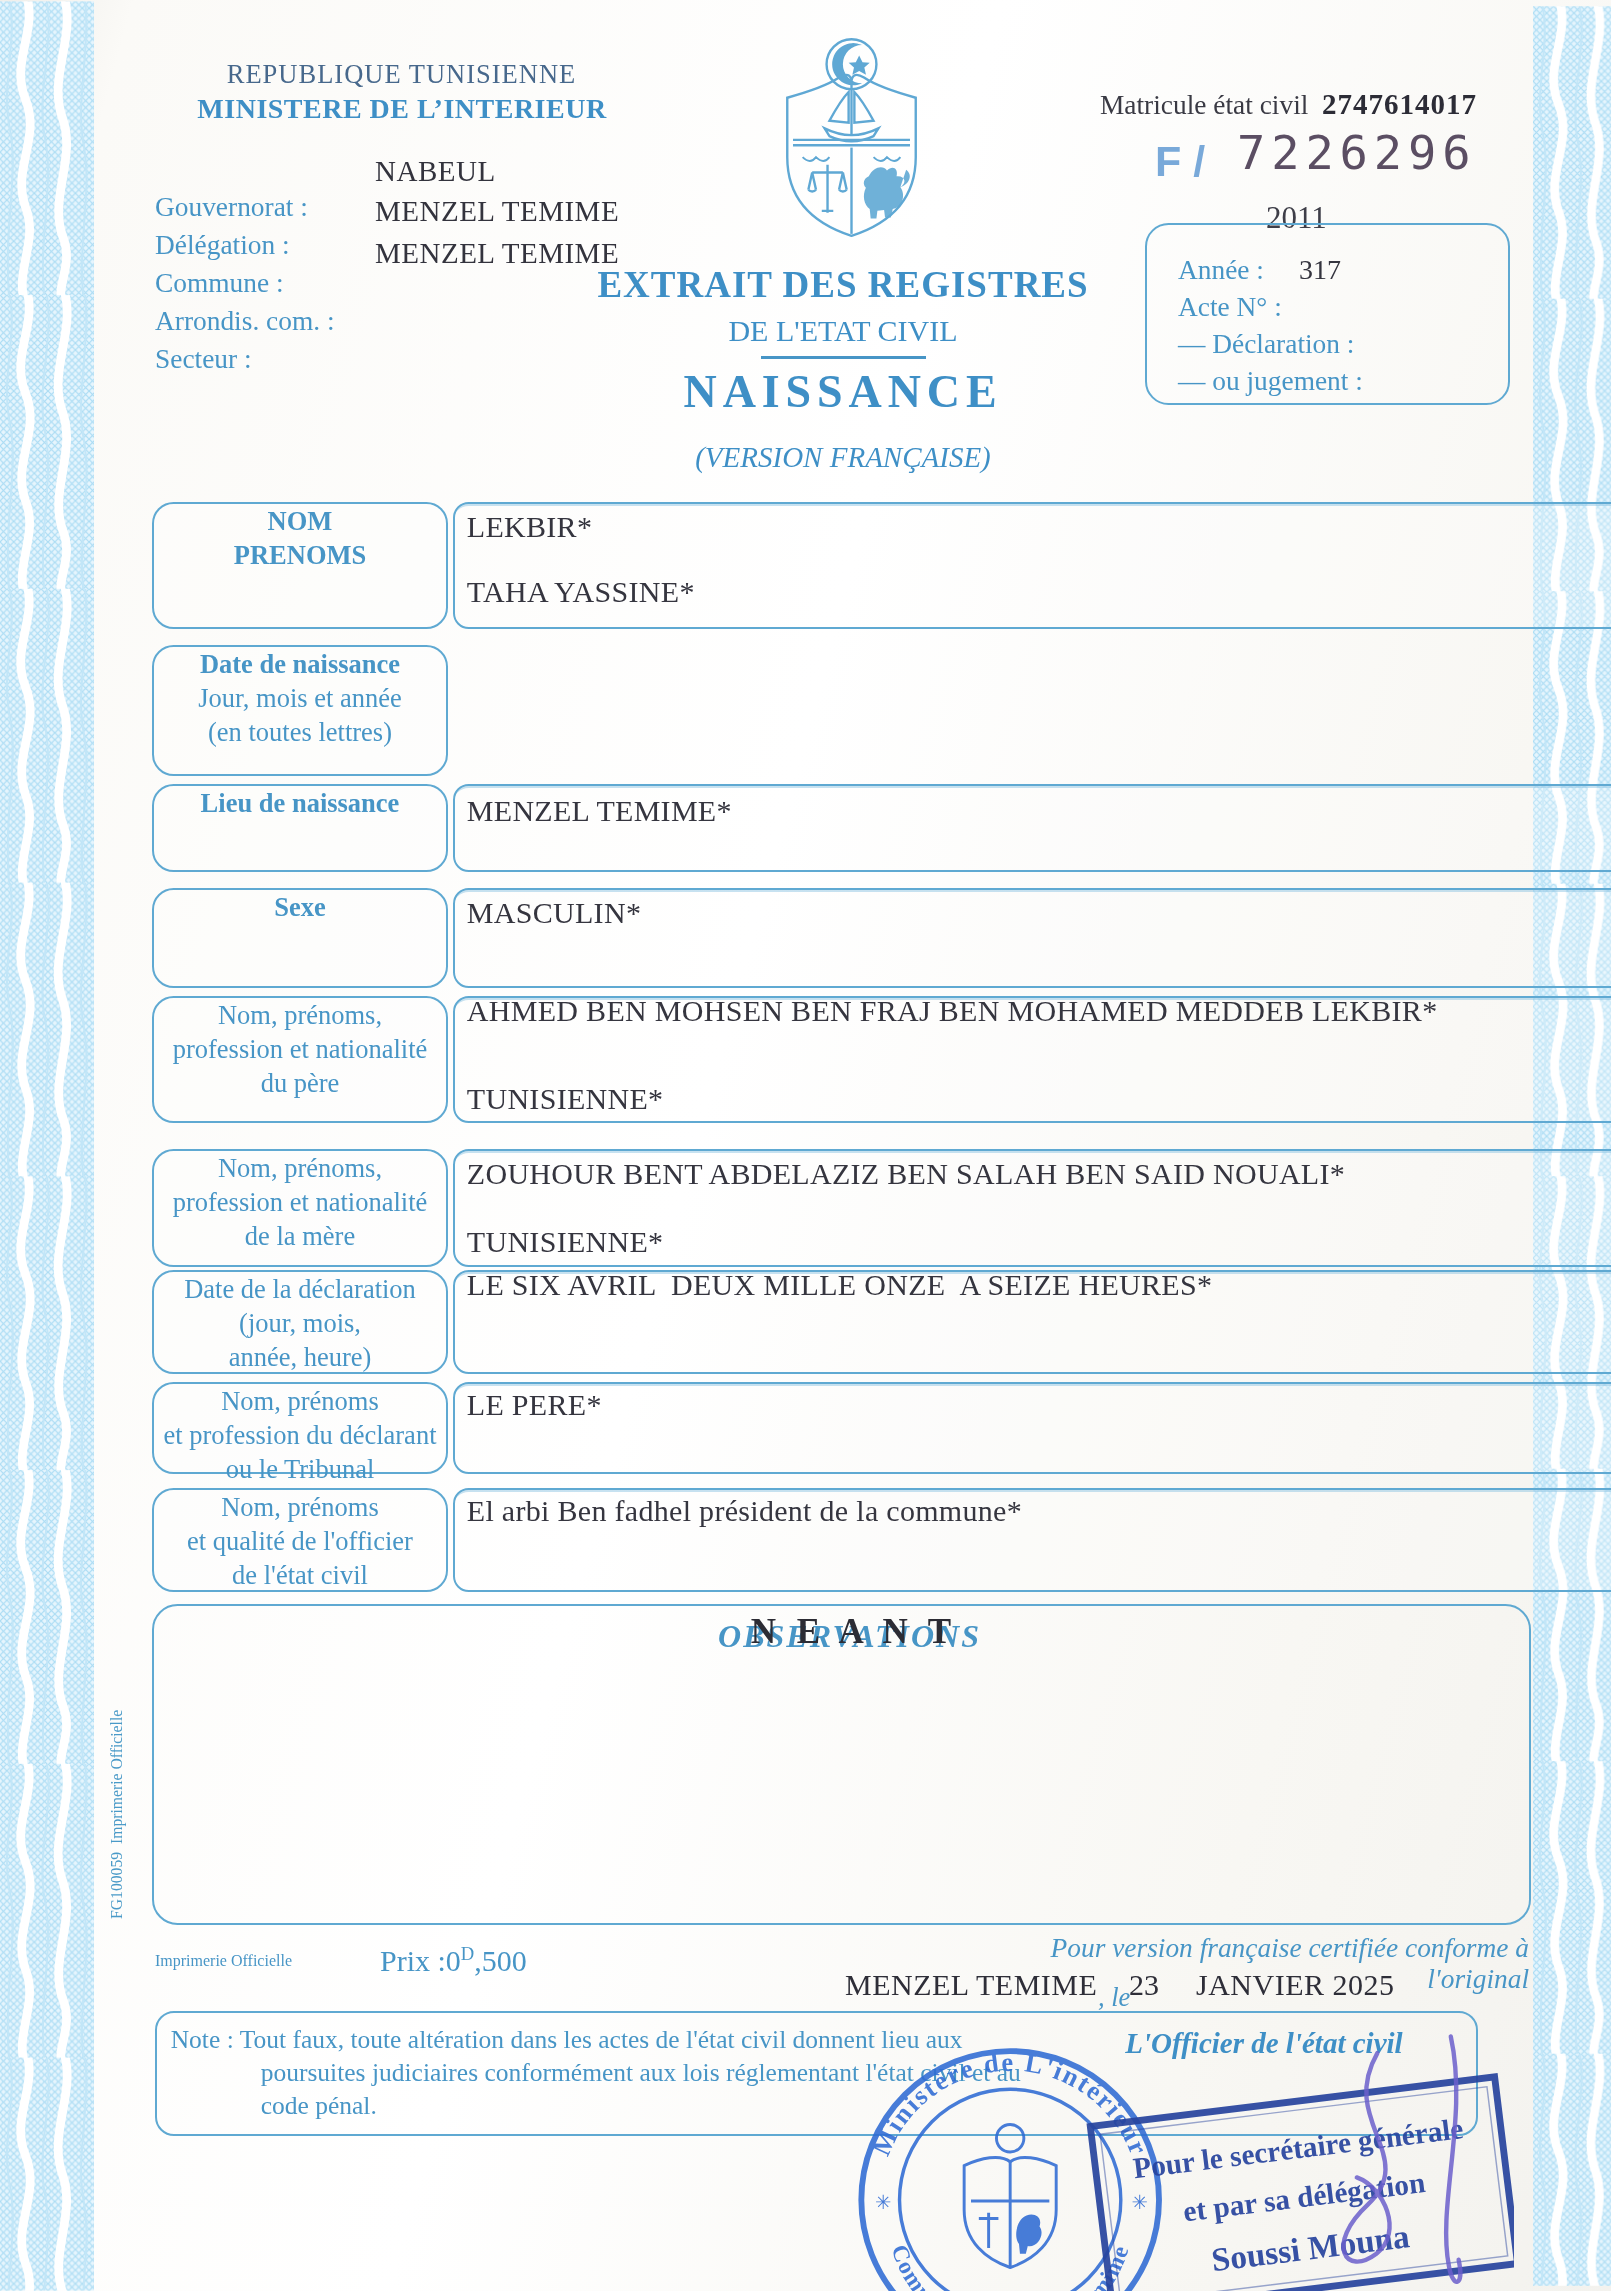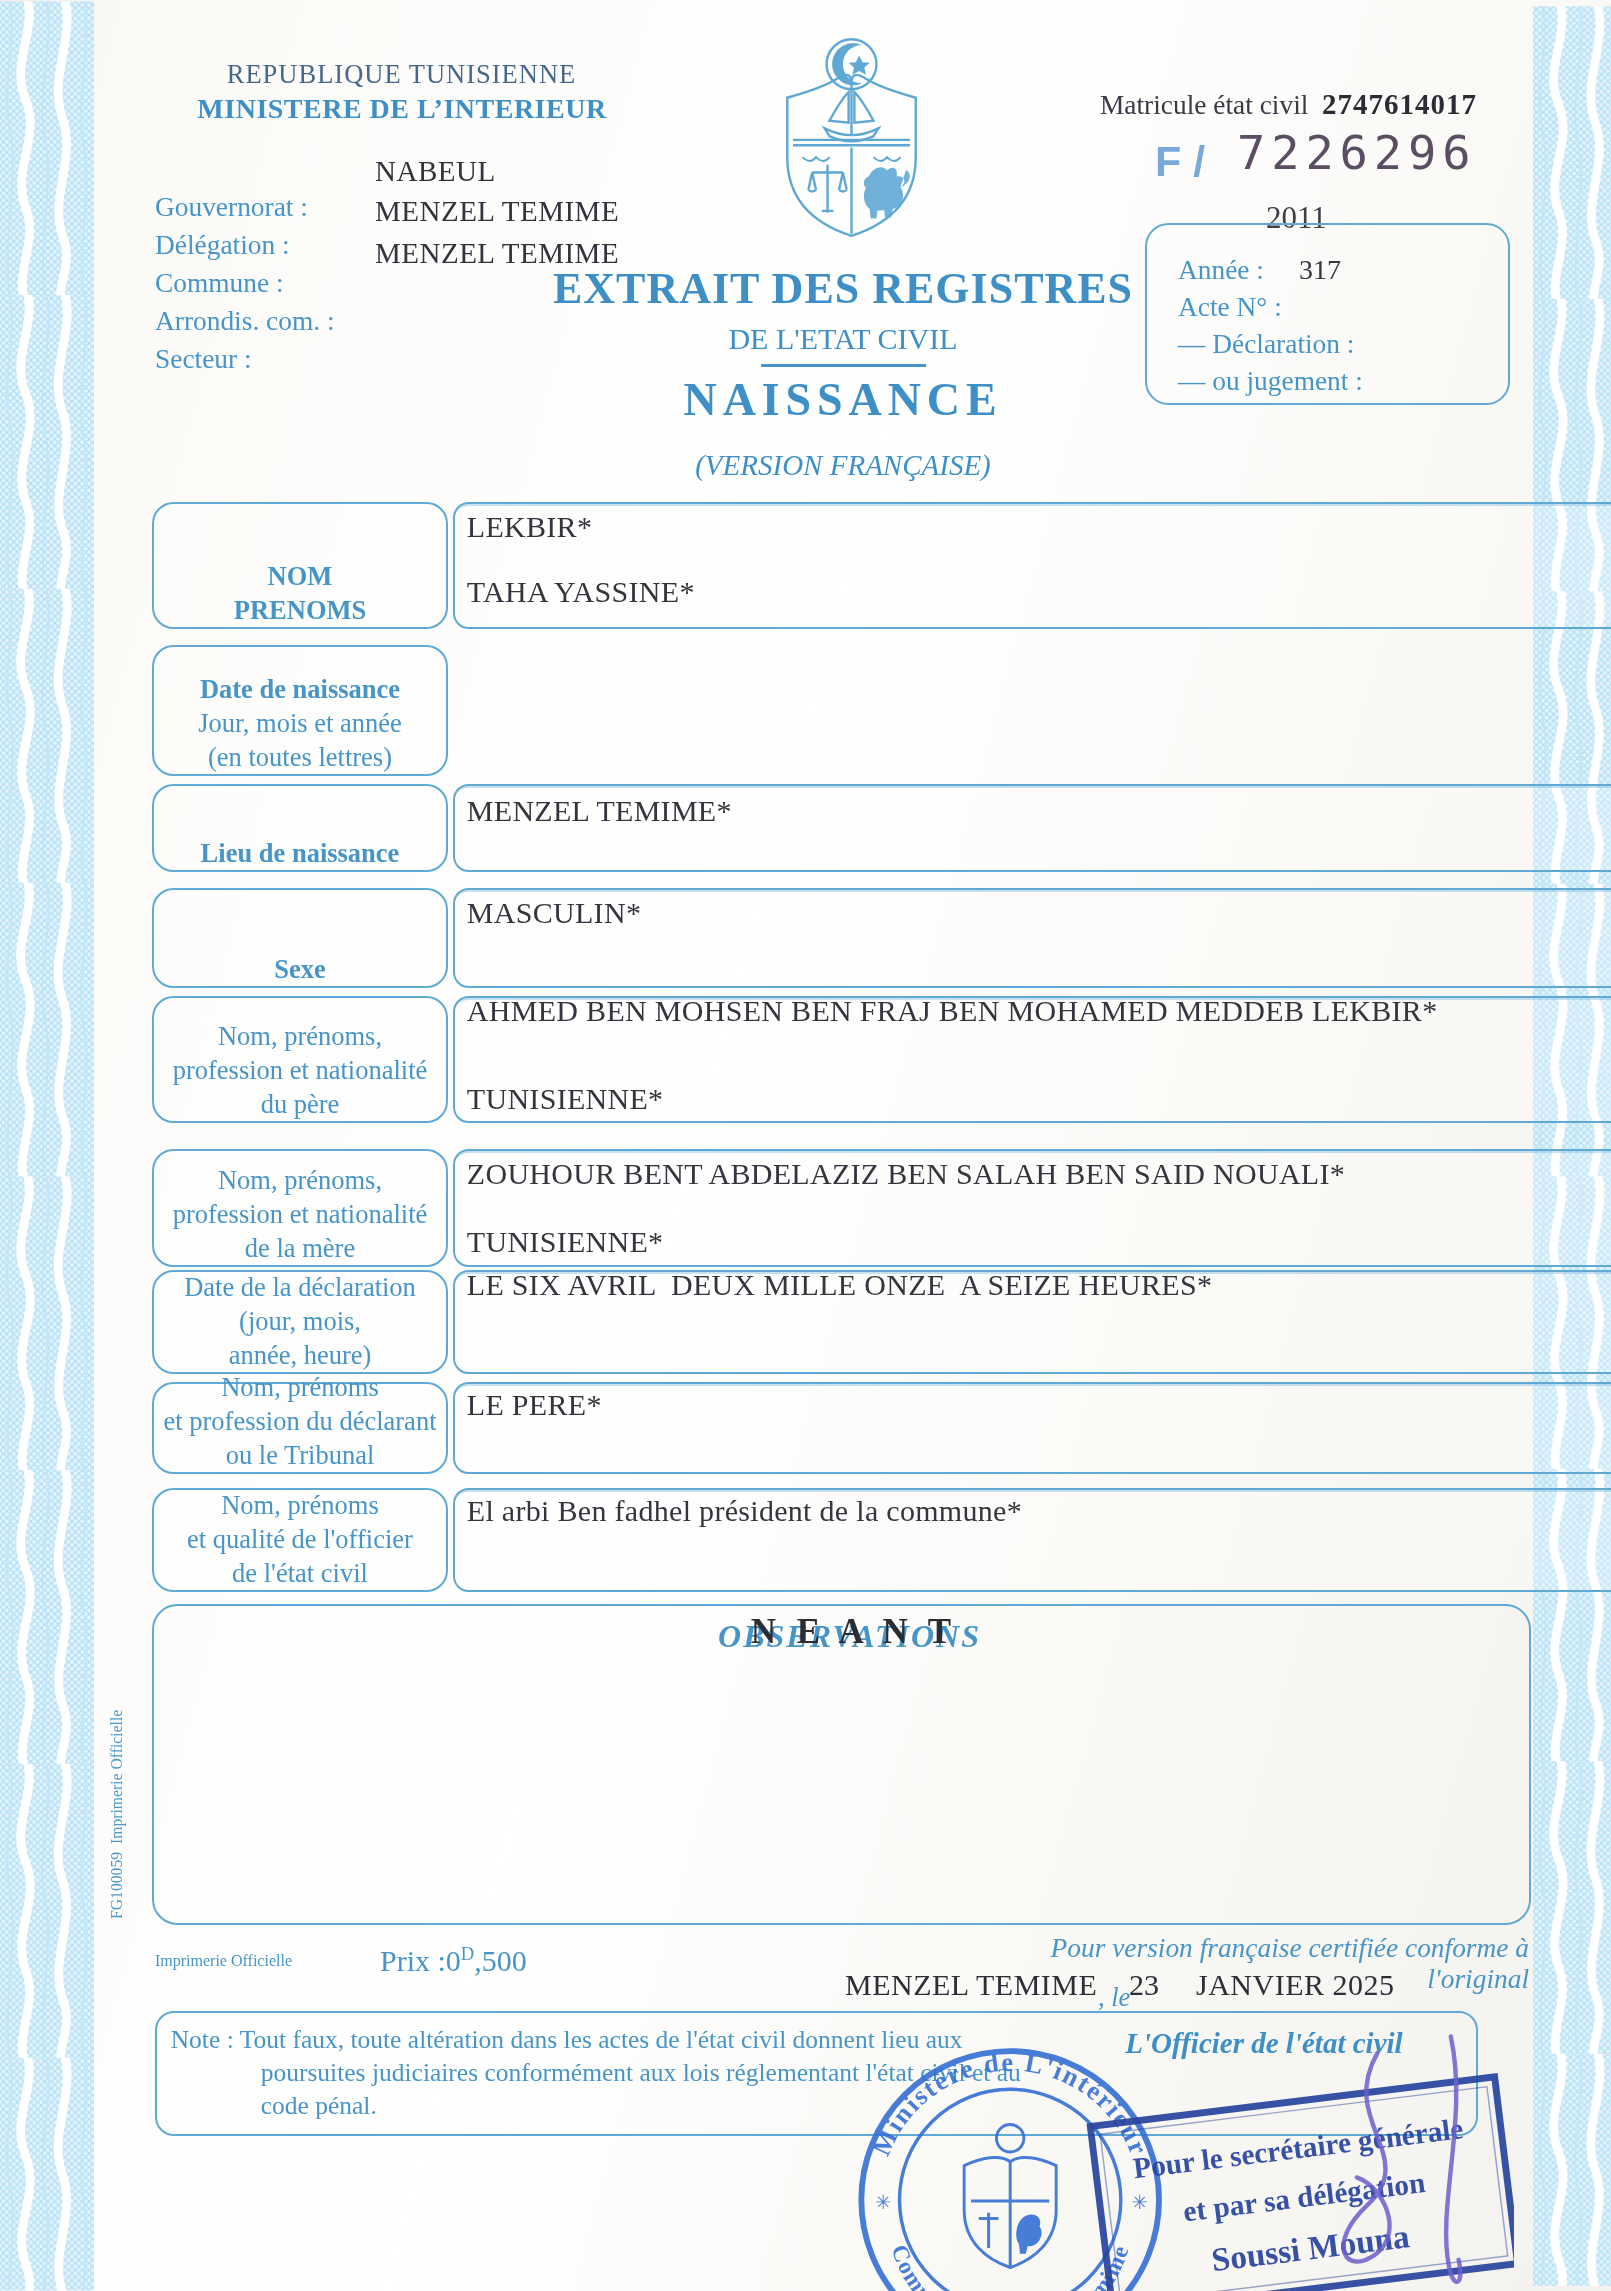--- a/index.html
+++ b/index.html
@@ -18,29 +18,29 @@
   .matr b{font-size:29px;letter-spacing:1px;color:#2c2c36;margin-left:13.7px;}
   .serialF{left:1155px;top:137px;font-family:"Liberation Sans",sans-serif;font-weight:bold;font-size:43px;color:#79a9d9;}
   .serialN{left:1237px;top:125px;font-family:"DejaVu Sans Mono",monospace;font-size:47px;letter-spacing:5.9px;color:#5b4e63;}
   .year2011{left:1266px;top:200px;font-size:31px;color:#3e3e48;}
   .actebox{left:1145px;top:223px;width:365px;height:182px;border:2.9px solid #5fa9d2;border-radius:23.5px;
            padding:25.5px 0 0 31px;box-sizing:border-box;font-size:27.4px;color:#4795c6;line-height:37px;}
   .actebox .dark{color:#35353f;font-size:28px;margin-left:35px;}
   .loclab{left:155px;top:188px;font-size:27.4px;line-height:38px;color:#4795c6;}
   .locval{font-size:29px;color:#33333d;letter-spacing:0.5px;}
   .titleblock{left:549px;top:263px;width:588px;text-align:center;color:#3e8fc6;}
-  .t1{font-size:44px;font-weight:bold;letter-spacing:1px;}
+  .t1{font-size:37px;font-weight:bold;letter-spacing:1px;}
   .t2{font-size:30px;margin-top:8px;}
   .trule{width:165px;height:2.9px;background:#4795c6;margin:7.8px auto 5.9px auto;}
   .t3{font-size:46px;font-weight:bold;letter-spacing:5.9px;}
   .t4{font-size:29px;font-style:italic;margin-top:23px;}
   
   .row{position:absolute;left:0;width:1611px;}
   .lbox{position:absolute;left:152px;width:296px;top:0;bottom:0;border:2.9px solid #5fa9d2;border-radius:21.6px;
-        display:flex;flex-direction:column;align-items:center;justify-content:flex-end;text-align:center;
+        display:flex;flex-direction:column;align-items:center;justify-content:flex-start;text-align:center;
         color:#4795c6;font-size:26.5px;line-height:34px;box-sizing:border-box;background:rgba(255,255,255,.25);}
   .lb{display:block;white-space:pre-line;font-weight:bold;}
   .ln{display:block;white-space:pre-line;}
   .vbox{position:absolute;left:453px;width:1206px;top:0;bottom:0;border:2.9px solid #5fa9d2;border-radius:15.7px;
         box-sizing:border-box;box-shadow:inset 0 3.9px 0 -2px rgba(130,190,225,.45);background:rgba(255,255,255,.2);}
   .val{position:absolute;left:11.8px;color:#35353f;font-size:30px;white-space:pre;letter-spacing:0.3px;}
   
   .obx{position:absolute;left:152px;width:1379px;top:0;bottom:0;border:2.9px solid #5fa9d2;border-radius:25.5px;box-sizing:border-box;}
   .obs-title{position:absolute;top:11.8px;left:0;right:0;text-align:center;font-size:32px;font-weight:bold;
              font-style:italic;color:#4795c6;letter-spacing:2px;padding-left:16px;}

